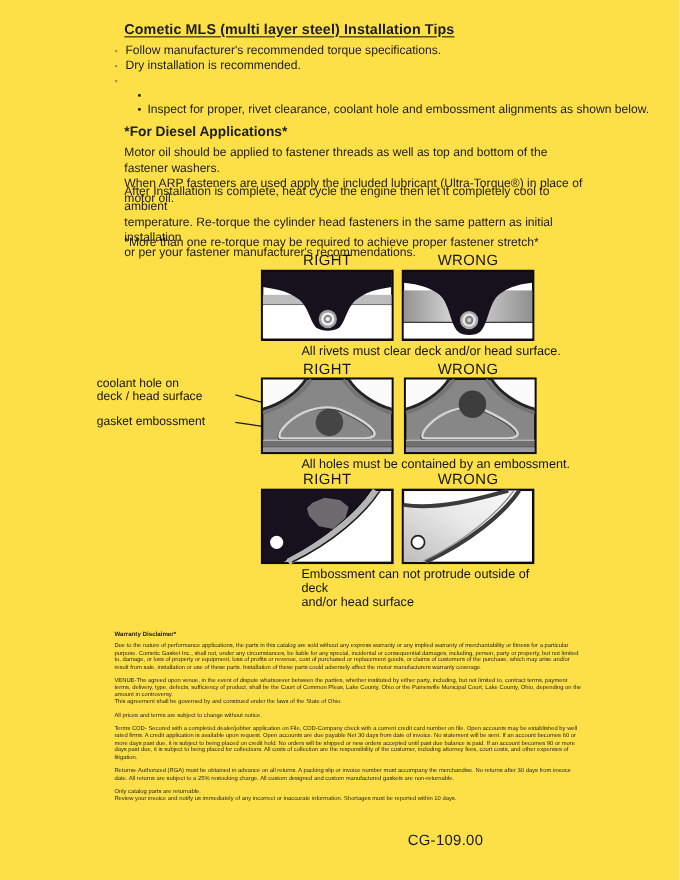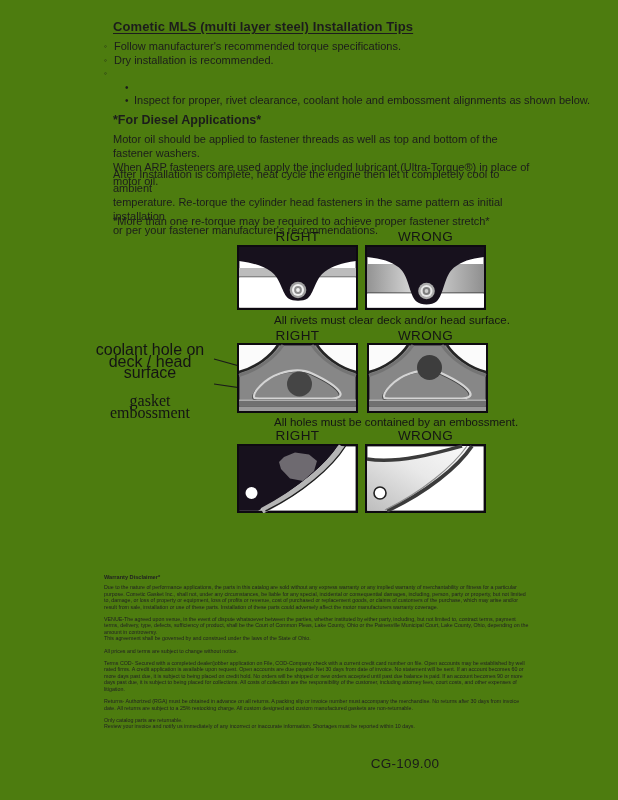--- a/index.html
+++ b/index.html
@@ -1,17 +1,17 @@
 <!DOCTYPE html>
 <html><head>
 <meta charset="utf-8">
 <style>
   html,body { margin:0; padding:0; background:#ffffff; }
   .page {
-    position:relative; width:618px; height:800px; background:#4d7c0f;
+    position:relative; width:618px; height:800px; background:#fde047;
     font-family:"Liberation Sans", sans-serif; color:#1c1c1c; overflow:hidden;
   }
   .abs { position:absolute; }
   .pre { white-space:pre-line; }
 
   .title {
     left:113px; top:19px; font-size:13px; font-weight:bold;
     text-decoration:underline; text-underline-offset:2px; letter-spacing:0.1px;
   }
   .bullets { left:104px; top:40px; font-size:11px; line-height:13.5px; }
@@ -27,22 +27,22 @@
   .para3 { top:214px; }
 
   .fig-label { width:121px; text-align:center; font-size:13.5px; font-weight:normal; letter-spacing:0.4px; color:#141414; }
   .r1l { top:229px; } .r2l { top:328px; } .r3l { top:428px; }
   .colL { left:237px; } .colR { left:365px; }
   .panel { width:121px; line-height:0; }
   .r1p { top:245px; } .r2p { top:343px; } .r3p { top:444px; }
   .caption { left:237px; font-size:11.5px; line-height:13px; color:#141414;margin-left:37px; }
   .cap1 { top:314px; } .cap2 { top:416px; } .cap3 { top:516px; width:230px; }
 
-  .side-label { left:88px; width:124px; text-align:center; font-size:16px; line-height:11.5px; color:#141414; }
-  .sl1 { top:344px; } .sl2 { top:395px;font-family:Liberation Serif, serif; }
+  .side-label { left:88px; width:124px; text-align:left; font-size:11px; line-height:11.5px; color:#141414; }
+  .sl1 { top:344px; } .sl2 { top:378px; }
 
   .disc { left:104px; top:574px; width:426px; font-size:5.3px; line-height:6.4px; color:#222; }
   .disc-h { font-weight:bold; font-size:5.6px; margin:0 0 4px 0; }
   .disc p { margin:0 0 6px 0; }
 
   .page-code { left:330px; top:756px; width:150px; text-align:center; font-size:13.5px; letter-spacing:0.3px; color:#1a1a1a; }
 </style>
 </head>
 <body>
 
@@ -197,20 +197,22 @@
         </linearGradient>
       </defs>
       <rect x="1.2" y="1.2" width="118.6" height="66.6" fill="#ffffff" stroke="#0d0a10" stroke-width="2.4"></rect>
       <path d="M2,15 C33,20 72,9 97,2 L107,2 C93,23 61,49 22,66.8 L2,66.8 Z" fill="url(#gr3w)"></path>
       <path d="M2,15 C33,20 72,9 97,2" stroke="#3b3b3b" stroke-width="3.6" fill="none"></path>
       <path d="M107,2 C93,23 61,49 22,66.8" stroke="#3b3b3b" stroke-width="3.8" fill="none"></path>
       <path d="M102,2 C88,22 58,47.5 20,66" stroke="#8f8f8f" stroke-width="1.2" fill="none"></path>
       <circle cx="15" cy="49" r="6" fill="#ffffff" stroke="#222222" stroke-width="1.6"></circle>
     </svg>
   </div>
+  <div class="abs caption cap3 pre">Embossment can not protrude outside of deck
+and/or head surface</div>
 
   <div class="abs disc">
     <div class="disc-h">Warranty Disclaimer*</div>
     <p class="pre">Due to the nature of performance applications, the parts in this catalog are sold without any express warranty or any implied warranty of merchantability or fitness for a particular purpose.  Cometic Gasket Inc., shall not, under any circumstances, be liable for any special, incidental or consequential damages, including, person, party or property, but not limited to, damage, or loss of property or equipment, loss of profits or revenue, cost of purchased or replacement goods, or claims of customers of the purchase, which may arise and/or result from sale, installation or use of these parts.  Installation of these parts could adversely affect the motor manufacturers warranty coverage.</p>
     <p class="pre">VENUE-The agreed upon venue, in the event of dispute whatsoever between the parties, whether instituted by either party, including, but not limited to, contract terms, payment terms, delivery, type, defects, sufficiency of product, shall be the Court of Common Pleas, Lake County, Ohio or the Painesville Municipal Court, Lake County, Ohio, depending on the amount in controversy.
 This agreement shall be governed by and construed under the laws of the State of Ohio.</p>
     <p class="pre">All prices and terms are subject to change without notice.</p>
     <p class="pre">Terms COD- Secured with a completed dealer/jobber application on File, COD-Company check with a current credit card number on file.  Open accounts may be established by well rated firms.  A credit application is available upon request.  Open accounts are due payable Net 30 days from date of invoice.  No statement will be sent.  If an account becomes 60 or more days past due, it is subject to being placed on credit hold.  No orders will be shipped or new orders accepted until past due balance is paid.  If an account becomes 90 or more days past due, it is subject to being placed for collections.  All costs of collection are the responsibility of the customer, including attorney fees, court costs, and other expenses of litigation.</p>
     <p class="pre">Returns- Authorized (RGA) must be obtained in advance on all returns.  A packing slip or invoice number must accompany the merchandise.  No returns after 30 days from invoice date.  All returns are subject to a 25% restocking charge.  All custom designed and custom manufactured gaskets are non-returnable.</p>
     <p class="pre">Only catalog parts are returnable.

